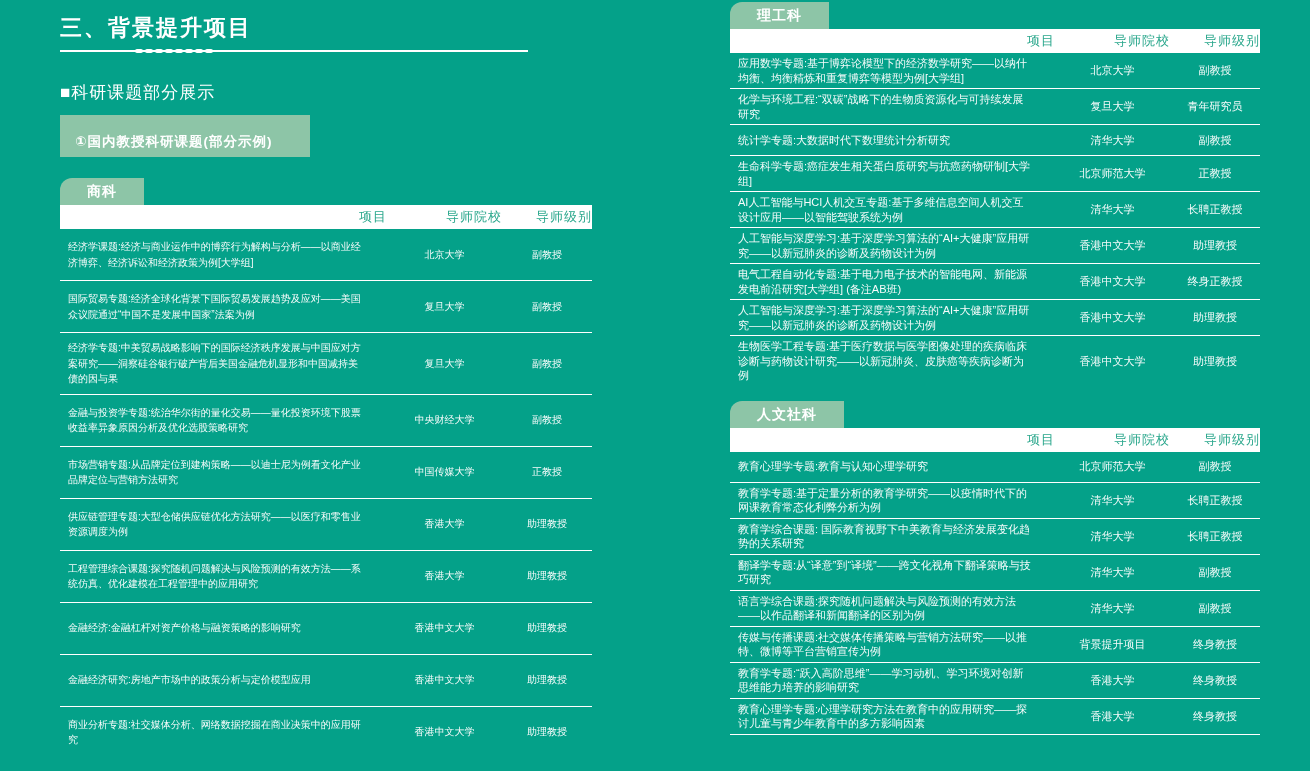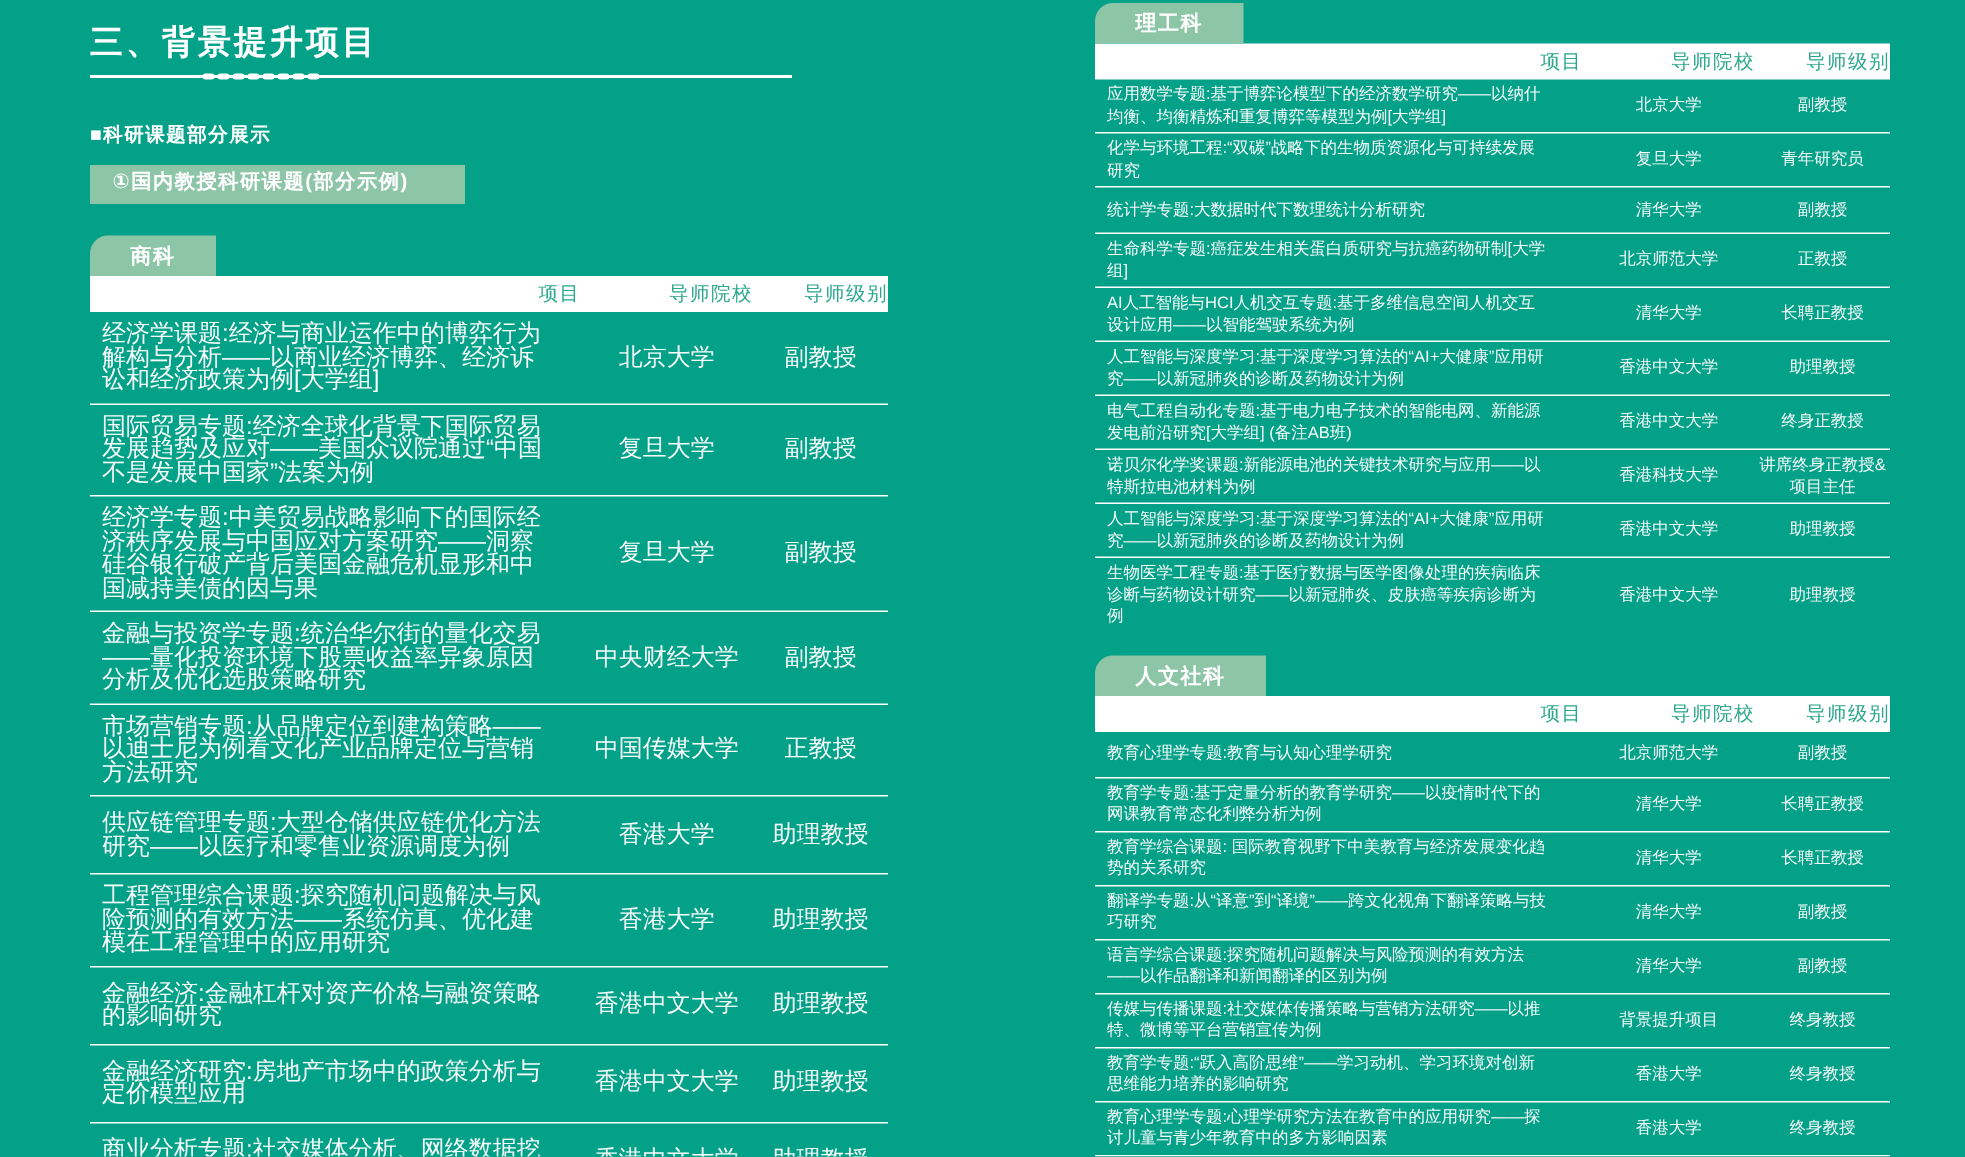--- a/index.html
+++ b/index.html
@@ -12,25 +12,25 @@
   .col{position:absolute;}
   .col-left{left:60px;top:14px;width:532px;}
   .col-right{left:730px;top:2px;width:530px;}
 
   
   .page-title{margin:0;font-size:22px;font-weight:bold;letter-spacing:2px;line-height:28px;}
   .title-rule{position:relative;margin-top:6px;width:468px;height:6px;}
   .title-rule .rule-line{position:absolute;left:0;top:2px;width:100%;height:1.5px;background:#fff;}
   .title-rule .dashes{position:absolute;left:75px;top:0.5px;display:flex;gap:2.5px;}
   .title-rule .dashes i{display:block;width:7.5px;height:4.5px;background:#fff;border-radius:2.2px;}
-  .section-heading{margin:27px 0 0 0;font-size:13px;font-weight:bold;letter-spacing:1px;}
+  .section-heading{margin:27px 0 0 0;font-size:17px;font-weight:normal;letter-spacing:1px;}
   .badge{
     margin-top:11px;width:250px;box-sizing:border-box;
     background:var(--lightgreen,#8dc5a7);
-    padding:2px 5px 6px 15px;font-size:13.5px;font-weight:bold;letter-spacing:1px;
+    padding:18px 5px 6px 15px;font-size:13.5px;font-weight:bold;letter-spacing:1px;
   }
 
   
   .table-block{width:100%;}
   .col-left .table-block{margin-top:21px;}
   .col-right .table-block + .table-block{margin-top:15px;}
   .tab{
     display:inline-block;background:var(--lightgreen,#8dc5a7);color:#fff;
     font-size:14px;font-weight:bold;letter-spacing:1px;
     padding:5px 27px 4px 27px;border-top-left-radius:12px;text-align:center;
@@ -44,21 +44,21 @@
   .tbody{width:100%;}
   .row{
     display:grid;grid-template-columns:1fr 115px 90px;align-items:center;
     color:rgba(255,255,255,.97);
   }
   .tbody .row + .row{border-top:1.5px solid #fff;}
   .cell.project{padding-left:8px;padding-right:22px;text-align:left;}
   .cell.school,.cell.level{text-align:center;}
 
   
-  .roomy .row{min-height:37px;padding:7px 0;font-size:16px;line-height:15.5px;}
+  .roomy .row{min-height:37px;padding:7px 0;font-size:10px;line-height:15.5px;}
   
   .compact .row{min-height:24px;padding:3px 0;font-size:11px;line-height:14.5px;}
 </style>
 </head>
 <body style="--bg: #04a189; --lightgreen: #8dc5a7; --headtext: #2aa78c;">
 
 <div class="col col-left">
   <h1 class="page-title">三、背景提升项目</h1>
 
   <div class="title-rule">
@@ -179,25 +179,20 @@
           <div class="cell project">人工智能与深度学习:基于深度学习算法的“AI+大健康”应用研究——以新冠肺炎的诊断及药物设计为例</div>
           <div class="cell school">香港中文大学</div>
           <div class="cell level">助理教授</div>
         </div>
         <div class="row">
           <div class="cell project">电气工程自动化专题:基于电力电子技术的智能电网、新能源发电前沿研究[大学组] (备注AB班)</div>
           <div class="cell school">香港中文大学</div>
           <div class="cell level">终身正教授</div>
         </div>
         <div class="row">
-          <div class="cell project">诺贝尔化学奖课题:新能源电池的关键技术研究与应用——以特斯拉电池材料为例</div>
-          <div class="cell school">香港科技大学</div>
-          <div class="cell level">讲席终身正教授&amp;项目主任</div>
-        </div>
-        <div class="row">
           <div class="cell project">人工智能与深度学习:基于深度学习算法的“AI+大健康”应用研究——以新冠肺炎的诊断及药物设计为例</div>
           <div class="cell school">香港中文大学</div>
           <div class="cell level">助理教授</div>
         </div>
         <div class="row">
           <div class="cell project">生物医学工程专题:基于医疗数据与医学图像处理的疾病临床诊断与药物设计研究——以新冠肺炎、皮肤癌等疾病诊断为例</div>
           <div class="cell school">香港中文大学</div>
           <div class="cell level">助理教授</div>
         </div>
       </div>

